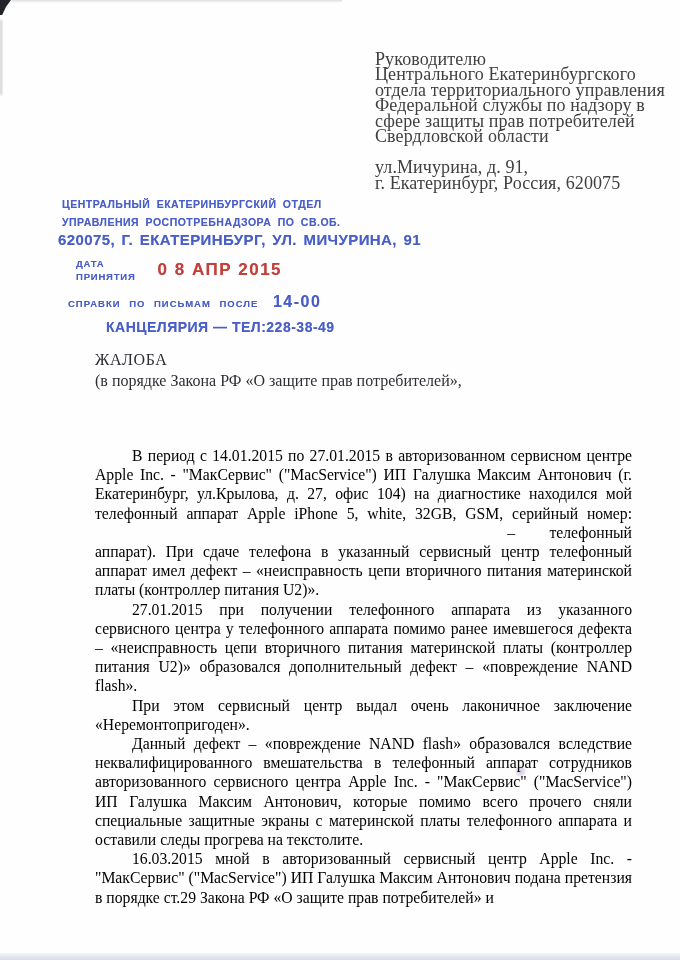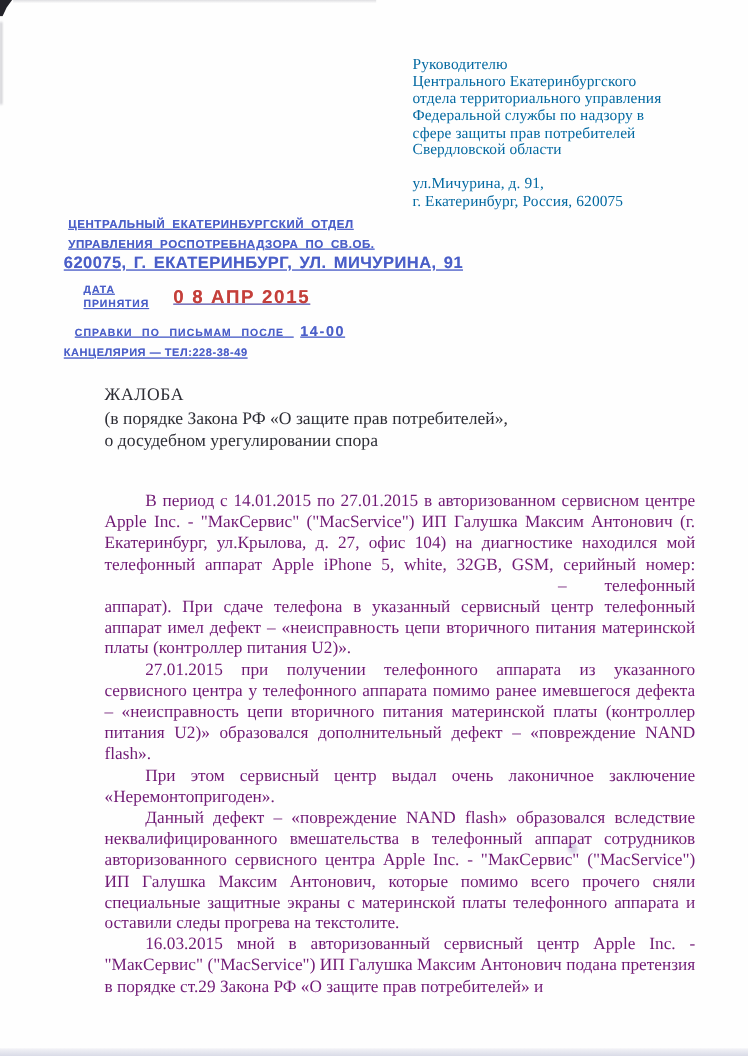--- a/index.html
+++ b/index.html
@@ -40,34 +40,33 @@
     filter:blur(1.5px);
   }
   .bottom-band{
     position:absolute;left:0;right:0;bottom:0;height:7px;
     background:linear-gradient(to bottom,#f3f3f7,#d9dbe7);
   }
 
   
   .recipient{
     position:absolute;left:375px;top:52px;
-    font-size:14px;line-height:15.4px;
-    color:#0369a1;
+    font-size:18px;line-height:15.4px;
+    color:#404040;
     letter-spacing:0.1px;
   }
   .recipient-address{margin-top:16px;}
 
   
   .stamp{
     position:absolute;left:58px;top:196px;
     font-family:"Liberation Sans", sans-serif;
     font-weight:bold;
     color:var(--stamp-blue);
     text-shadow:0 0 0.6px rgba(74,94,200,0.55);
-    text-decoration:underline;
   }
   .stamp-org-line{
     font-size:10.5px;line-height:17.5px;
     letter-spacing:0.5px;word-spacing:3px;
     padding-left:4px;
   }
   .stamp-org-addr{
     font-size:15px;letter-spacing:0.4px;word-spacing:2px;padding-left:0;
   }
   .stamp-date-row{
@@ -76,36 +75,36 @@
   .stamp-date-label{font-size:9.5px;line-height:13px;letter-spacing:0.8px;}
   .stamp-date-value{
     color:var(--stamp-red);
     font-size:17px;letter-spacing:1.5px;margin-left:22px;
     text-shadow:0 0 0.6px rgba(196,63,58,0.55);
   }
   .stamp-info-row{
     margin-top:10px;padding-left:10px;
     font-size:9.5px;letter-spacing:1px;word-spacing:5px;
   }
-  .stamp-time{font-size:13px;letter-spacing:1.5px;margin-left:6px;text-align:right;}
-  .stamp-office{margin-top:8px;font-size:10px;letter-spacing:0.5px;}
+  .stamp-time{font-size:16px;letter-spacing:1.5px;margin-left:6px;text-align:right;}
+  .stamp-office{margin-top:8px;font-size:14px;letter-spacing:0.5px;margin-left:48px;}
 
   
   .title-block{
     position:absolute;left:95px;top:350px;
     font-size:16px;line-height:20.5px;
   }
   .doc-title{letter-spacing:0.6px;}
 
   
   .body-text{
     position:absolute;left:95px;top:446px;width:537px;
     font-size:15.7px;line-height:19.2px;
     text-align:justify;
-    color:#701a75;
+    color:#000000;
   }
   .body-text p{margin:0;text-indent:37px;}
   .redacted-gap{display:inline-block;width:378px;height:1px;}
 </style>
 </head>
 <body>
 
 <div class="page">
 
   <div class="corner-mark"></div>
@@ -142,21 +141,20 @@
     <div class="stamp-info-row">
       <span>СПРАВКИ ПО ПИСЬМАМ ПОСЛЕ</span>
       <span class="stamp-time">14-00</span>
     </div>
     <div class="stamp-office">КАНЦЕЛЯРИЯ — ТЕЛ:228-38-49</div>
   </div>
 
   <div class="title-block">
     <div class="doc-title">ЖАЛОБА</div>
     <div>(в порядке Закона РФ «О защите прав потребителей»,</div>
-    <div>о досудебном урегулировании спора</div>
   </div>
 
   <div class="body-text">
     <p>
       <span>В период с 14.01.2015 по 27.01.2015 в авторизованном сервисном центре Apple Inc. - "МакСервис" ("MacService") ИП Галушка Максим Антонович (г. Екатеринбург, ул.Крылова, д. 27, офис 104) на диагностике находился мой телефонный аппарат Apple iPhone 5, white, 32GB, GSM, серийный номер:</span>
       <span class="redacted-gap"></span>
       <span>– телефонный аппарат). При сдаче телефона в указанный сервисный центр телефонный аппарат имел дефект – «неисправность цепи вторичного питания материнской платы (контроллер питания U2)».</span>
     </p>
     <p>27.01.2015 при получении телефонного аппарата из указанного сервисного центра у телефонного аппарата помимо ранее имевшегося дефекта – «неисправность цепи вторичного питания материнской платы (контроллер питания U2)» образовался дополнительный дефект – «повреждение NAND flash».</p>
     <p>При этом сервисный центр выдал очень лаконичное заключение «Неремонтопригоден».</p>

